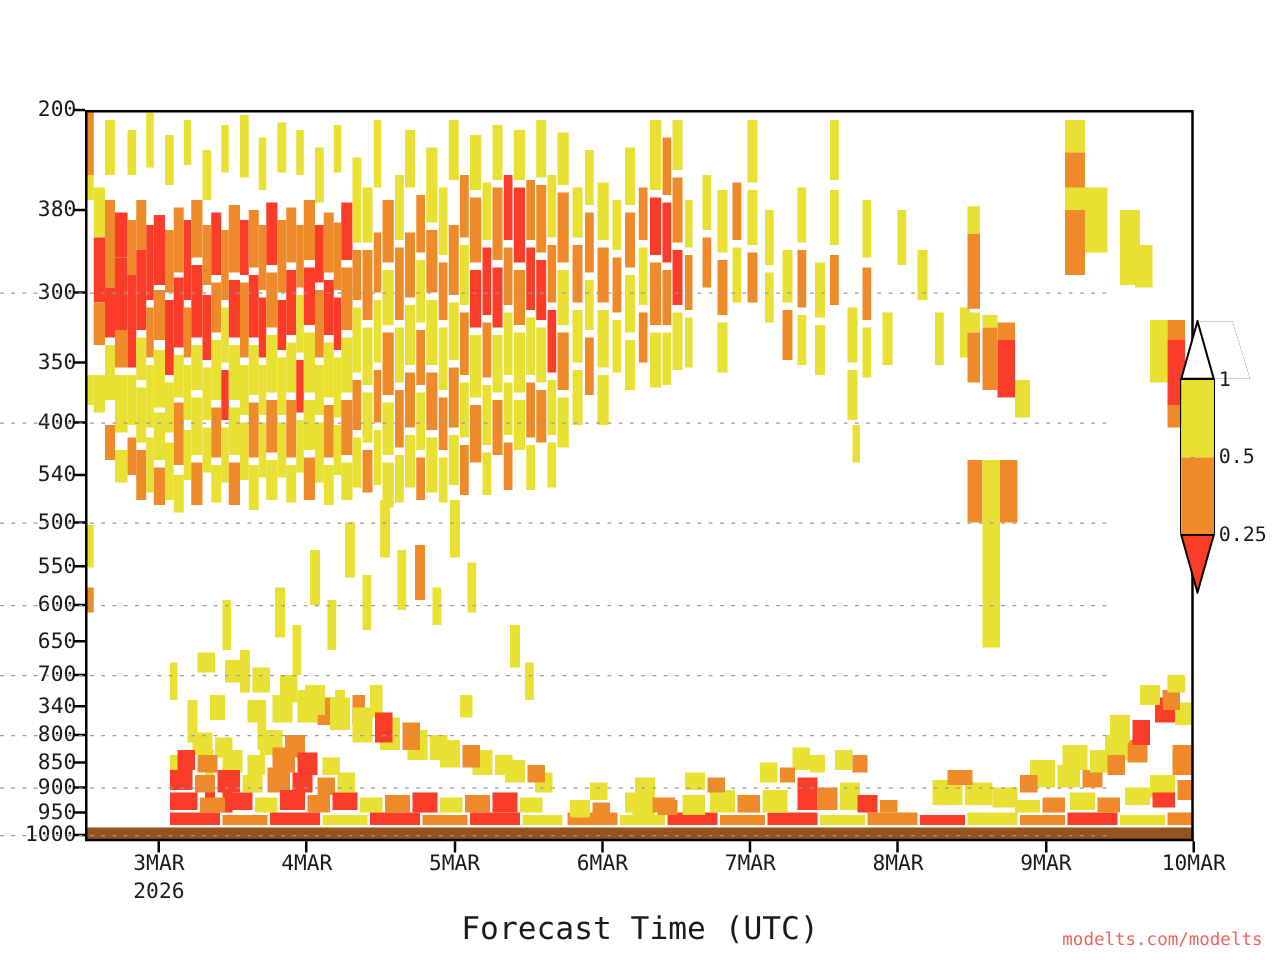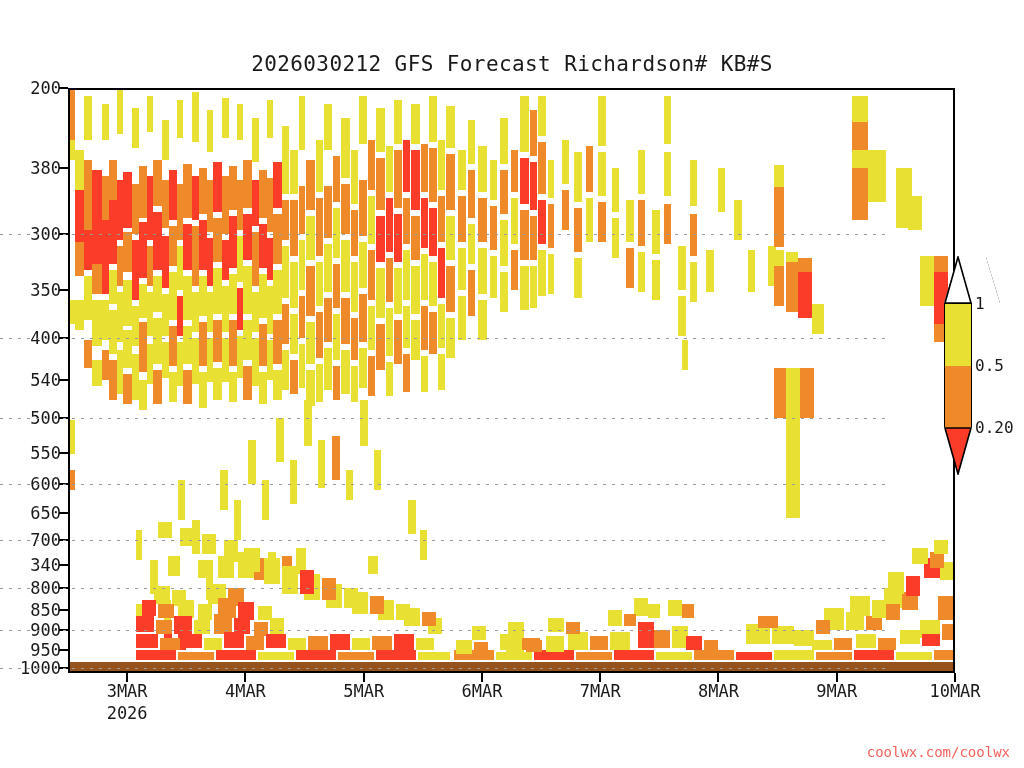--- a/index.html
+++ b/index.html
@@ -39,21 +39,20 @@
   .cseg{position:absolute;left:0;width:100%;}
   .ctri{position:absolute;left:944px;width:28px;height:0;}
   .clab{position:absolute;left:975px;font-size:16px;color:#1a1a1a;
         transform:translateY(-50%);white-space:nowrap;}
 </style>
 </head>
 <body>
 
 <div id="root">
 
-  <div class="ttl">2026030212 GFS Forecast Richardson# KB#S</div>
 
   <div id="plotwrap">
     <div id="plot">
         <div class="cell" style="left:0px;top:0px;width:7px;height:52px;background:#EF8A2B"></div>
         <div class="cell" style="left:0px;top:52px;width:7px;height:20px;background:#E8E033"></div>
         <div class="cell" style="left:0px;top:212px;width:7px;height:24px;background:#E8E033"></div>
         <div class="cell" style="left:0px;top:332px;width:7px;height:34px;background:#E8E033"></div>
         <div class="cell" style="left:0px;top:382px;width:7px;height:20px;background:#EF8A2B"></div>
         <div class="cell" style="left:7px;top:62px;width:9px;height:40px;background:#E8E033"></div>
         <div class="cell" style="left:7px;top:102px;width:9px;height:52px;background:#FA3C28"></div>
@@ -603,32 +602,33 @@
       <div class="xtick" style="left:600.1999999999999px;">7MAR</div>
       <div class="xtm" style="left:599.1999999999999px;"></div>
       <div class="xtick" style="left:718.4666666666666px;">8MAR</div>
       <div class="xtm" style="left:717.4666666666666px;"></div>
       <div class="xtick" style="left:836.7333333333333px;">9MAR</div>
       <div class="xtm" style="left:835.7333333333333px;"></div>
       <div class="xtick" style="left:955px;">10MAR</div>
       <div class="xtm" style="left:954px;"></div>
     </div>
 
-  <div class="wm">coolwx.com/coolwx</div>
+  <div class="xlabel">Forecast Time (UTC)</div>
+  <div class="wm">modelts.com/modelts</div>
 
   <div id="cbar">
       <div class="cseg" style="top:0px;height:62px;background:#E8E033"></div>
       <div class="cseg" style="top:62px;height:62px;background:#EF8A2B"></div>
     </div>
   <div id="cbarlabels">
       <div class="ctri" style="top:257px;border-left:14px solid transparent;border-right:14px solid transparent;border-bottom:46px solid #FFFFFF;filter:drop-shadow(0 0 0 #000);"></div>
       <svg style="position:absolute;left:944px;top:256px;" width="28" height="48">
         <polygon points="14,1 27,47 1,47" fill="#FFFFFF" stroke="#000" stroke-width="1.6"></polygon>
       </svg>
       <svg style="position:absolute;left:944px;top:427px;" width="28" height="48">
         <polygon points="14,47 27,1 1,1" fill="#FA3C28" stroke="#000" stroke-width="1.6"></polygon>
       </svg>
       <div class="clab" style="top:303px;">1</div>
       <div class="clab" style="top:365px;">0.5</div>
-      <div class="clab" style="top:427px;">0.20</div>
+      <div class="clab" style="top:427px;">0.25</div>
     </div>
 
 </div>
 
 </body></html>

